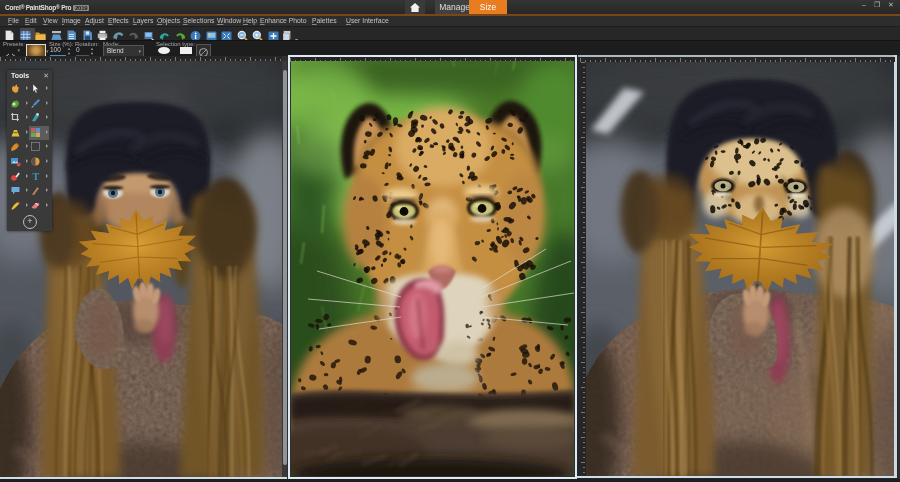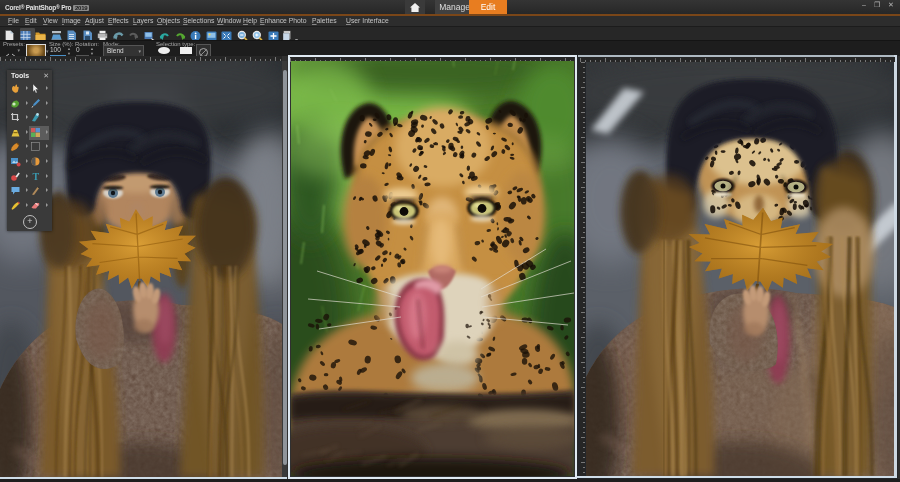--- a/index.html
+++ b/index.html
@@ -31,21 +31,21 @@
 #tools .cell{display:inline-block;width:20px;height:14.6px;vertical-align:top;position:relative;}
 #tools .cell svg{position:absolute;left:1px;top:1px;}
 #tools .arr{position:absolute;right:1px;top:4px;width:0;height:0;border-left:2.5px solid #999;border-top:2px solid transparent;border-bottom:2px solid transparent;}
 </style></head><body>
 <div id="titlebar"></div>
 <div id="logo">Corel<span style="font-size:5px;vertical-align:top">®</span> PaintShop<span style="font-size:5px;vertical-align:top">®</span> Pro<span class="yr">2019</span></div>
 <div id="homebtn"><svg width="20" height="15">
       <path d="M10,3 L15,7.5 L13.6,7.5 L13.6,12 L6.4,12 L6.4,7.5 L5,7.5 Z" fill="#f0f0f0"></path>
     </svg></div>
 <div id="tab-manage">Manage</div>
-<div id="tab-edit">Edit</div>
+<div id="tab-edit">Size</div>
 <div id="winctl">–&nbsp;❐&nbsp;✕</div>
 <div id="orangeline"></div>
 <div id="menubar">
     <span style="left:8px"><u style="text-decoration-color:#888">F</u>ile</span>
     <span style="left:25px"><u style="text-decoration-color:#888">E</u>dit</span>
     <span style="left:43px"><u style="text-decoration-color:#888">V</u>iew</span>
     <span style="left:62px"><u style="text-decoration-color:#888">I</u>mage</span>
     <span style="left:85px"><u style="text-decoration-color:#888">A</u>djust</span>
     <span style="left:108px"><u style="text-decoration-color:#888">E</u>ffects</span>
     <span style="left:133px"><u style="text-decoration-color:#888">L</u>ayers</span>

